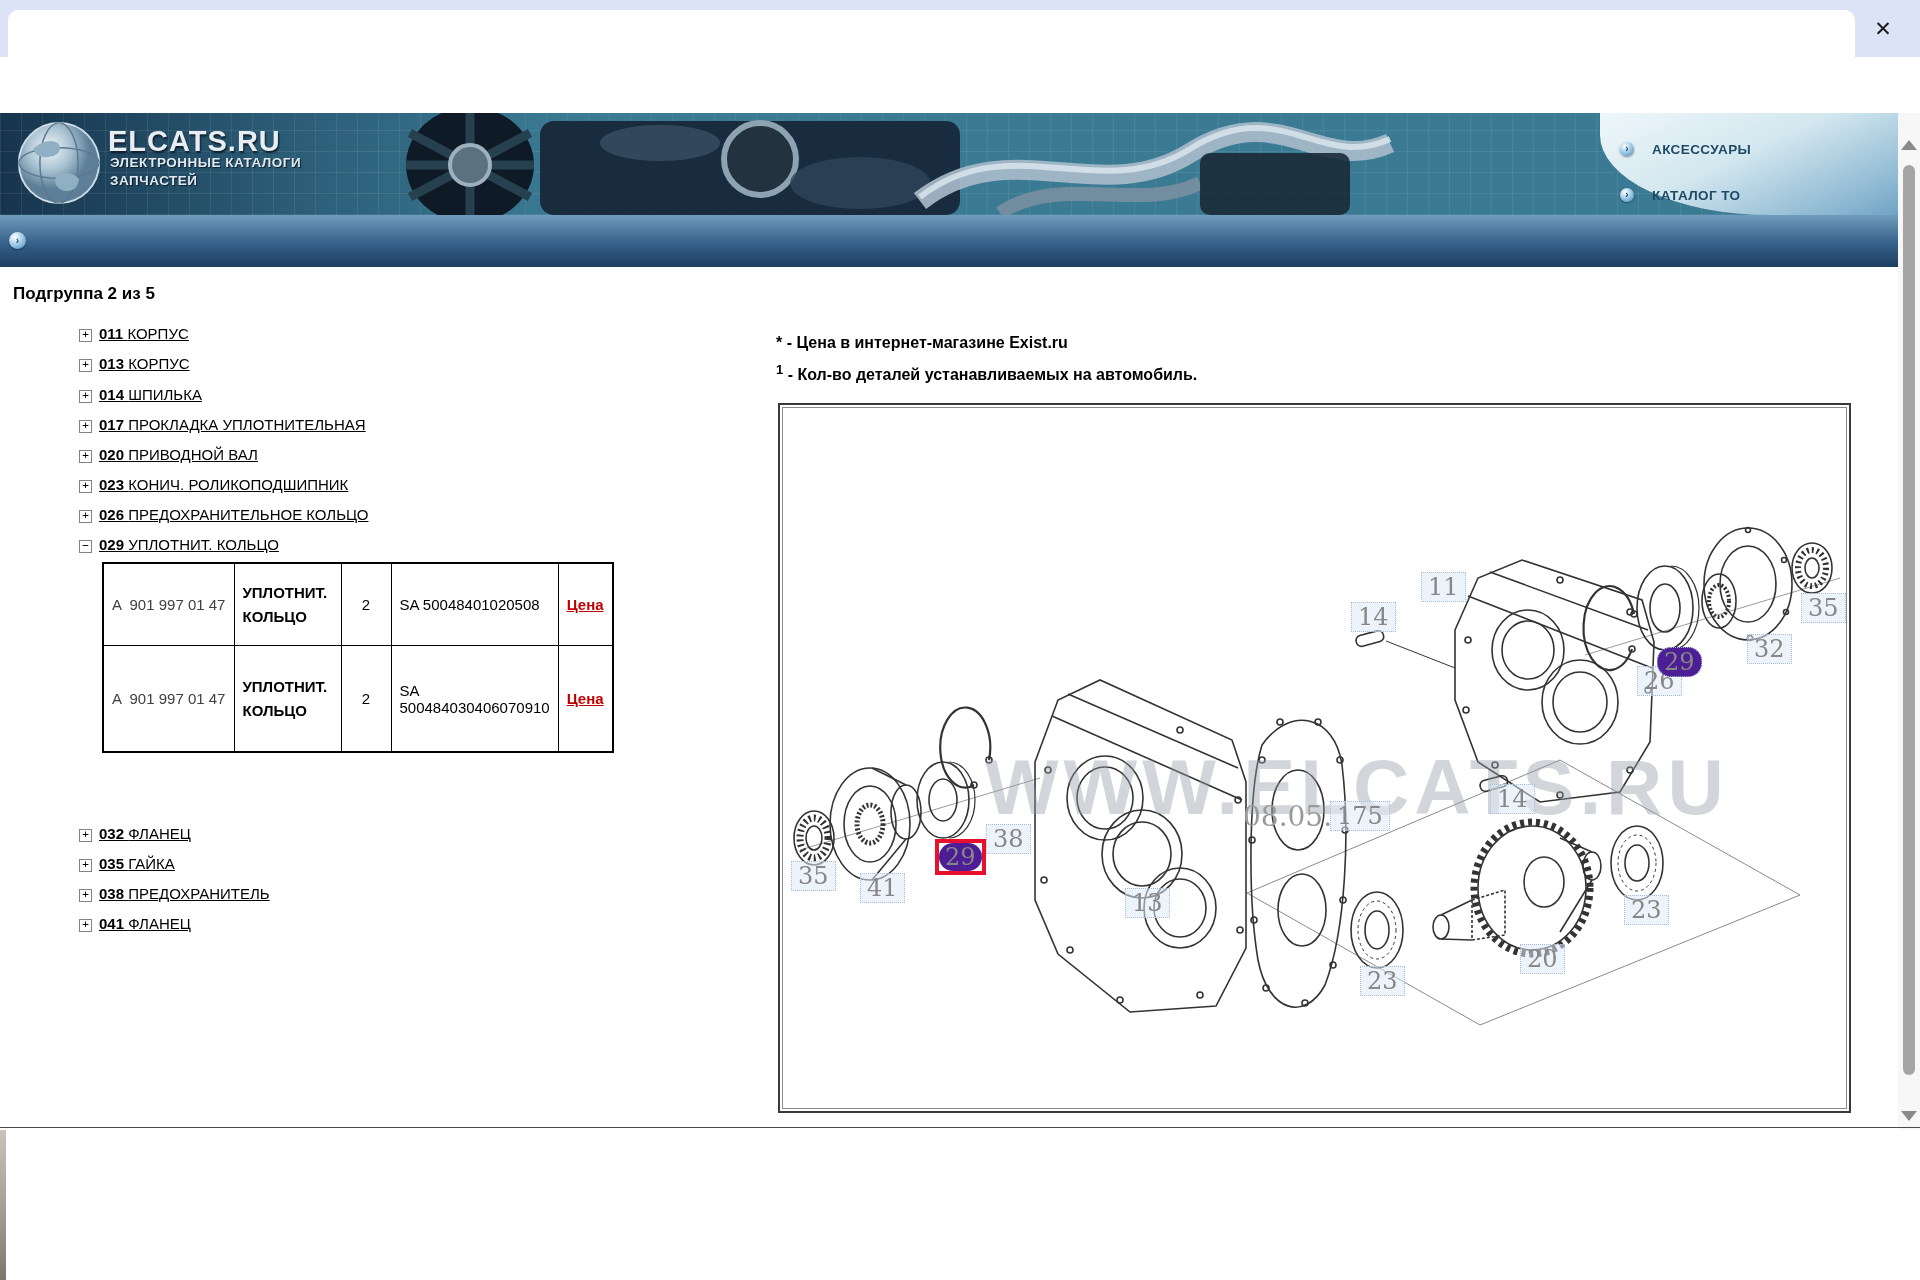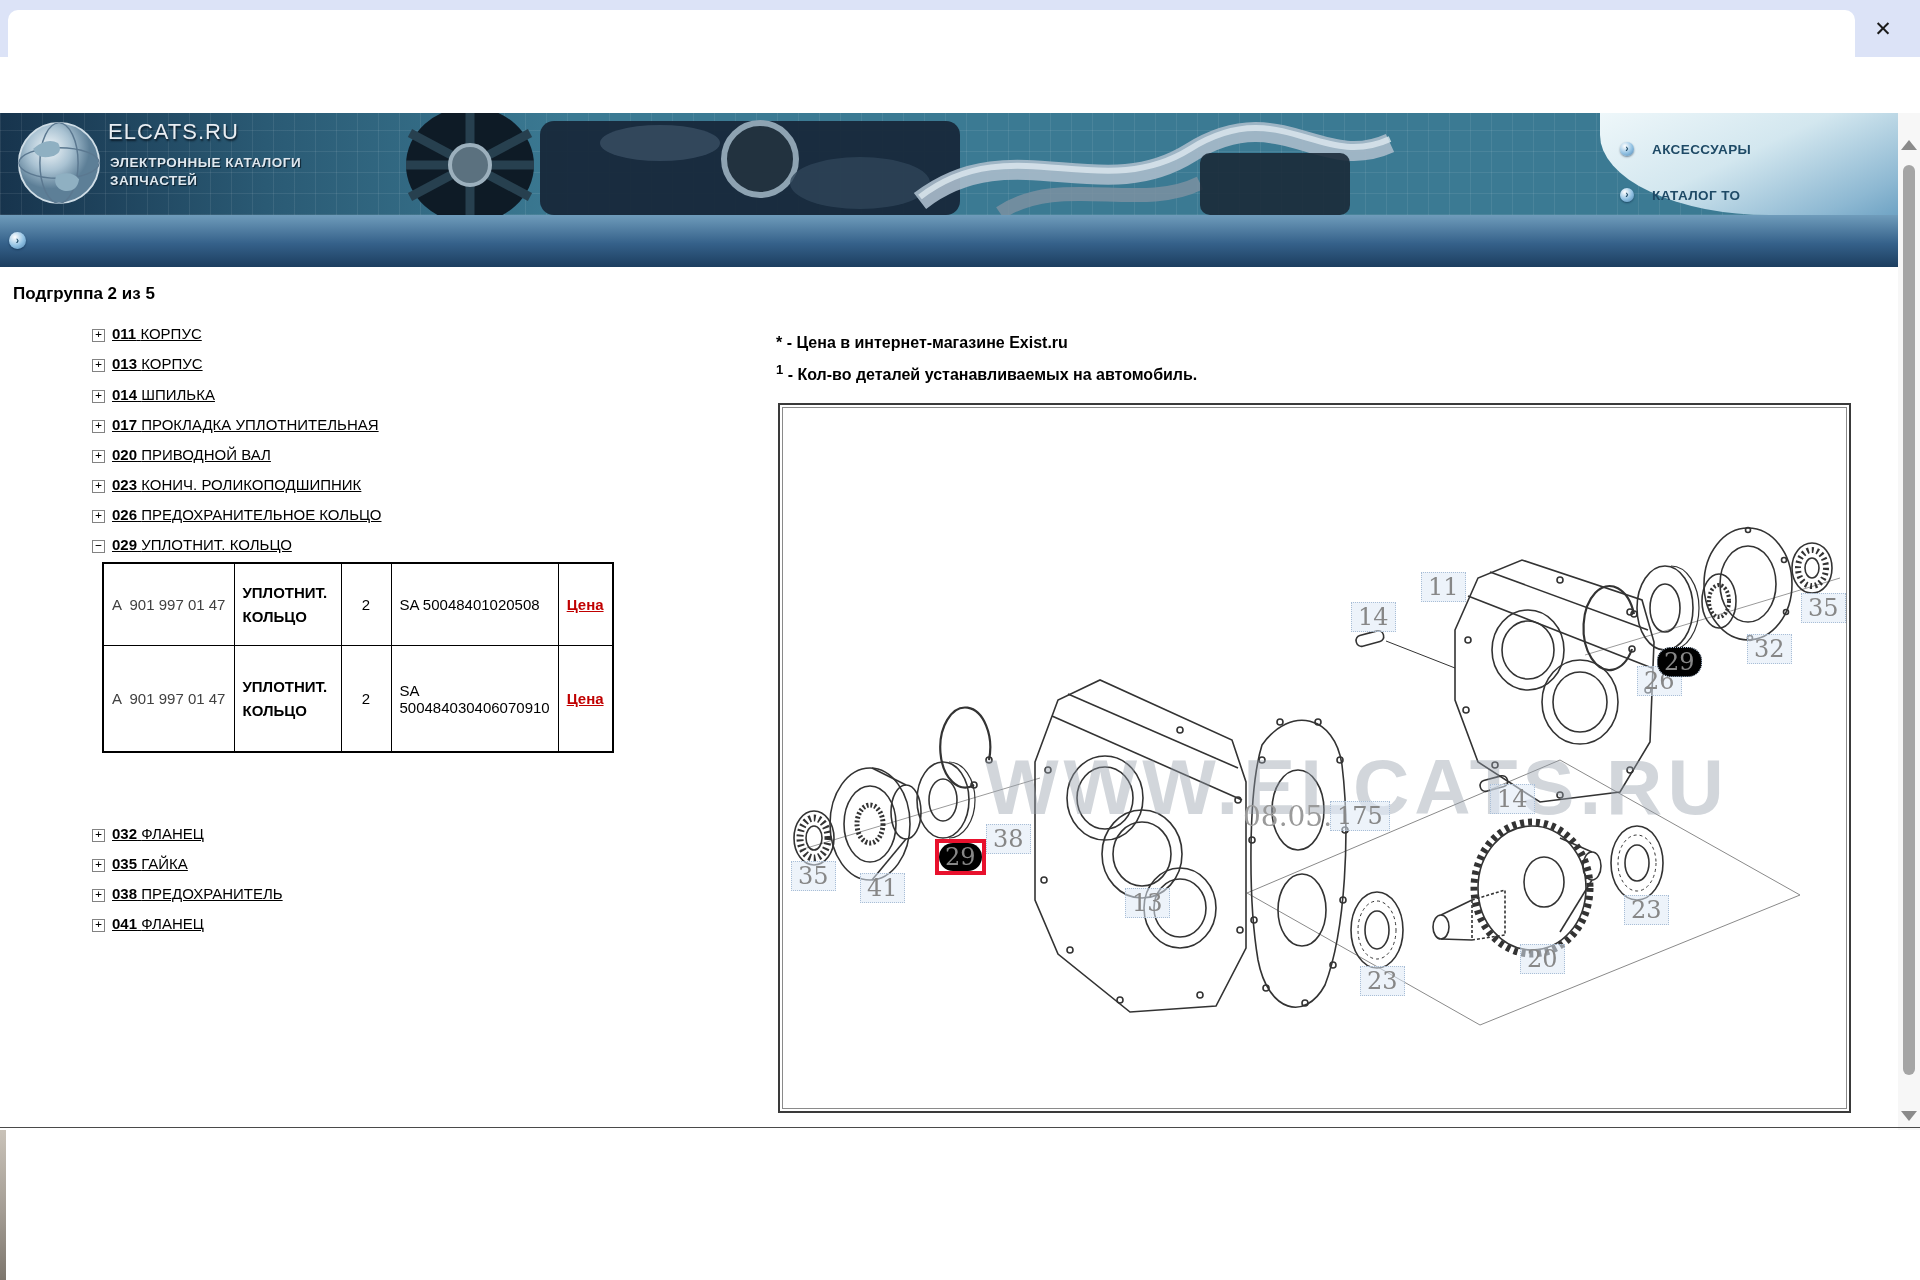--- a/index.html
+++ b/index.html
@@ -31,40 +31,40 @@
   .menu-dots{left:1872px;top:78px;width:20px;height:32px;color:#333;
        font-size:19px;line-height:32px;text-align:center;}
 
   
   .banner{left:0;top:113px;width:1898px;height:102px;overflow:hidden;
       background:linear-gradient(90deg,#17344d 0%,#2a5a74 14%,#3b7a93 30%,#3b7a93 100%);}
   .banner .grid{position:absolute;left:0;top:0;width:100%;height:100%;
       background-image:repeating-linear-gradient(0deg,rgba(255,255,255,.08) 0 1px,transparent 1px 21px),
                        repeating-linear-gradient(90deg,rgba(255,255,255,.08) 0 1px,transparent 1px 21px);}
   .logo-globe{left:16px;top:6px;width:86px;height:88px;}
-  .logo-title{left:108px;top:6px;font-size:22px;font-weight:normal;color:#e8edf2;
+  .logo-title{left:108px;top:12px;font-size:29px;font-weight:bold;color:#e8edf2;
       letter-spacing:1px;text-shadow:1px 2px 2px #0b1c29;}
   .logo-sub{left:110px;font-size:13.5px;font-weight:bold;color:#dfe8ef;
       letter-spacing:.5px;text-shadow:1px 1px 1px #0b1c29;}
   .ban-panel{left:1600px;top:0;width:298px;height:102px;
       background:linear-gradient(155deg,#eef7fa 0%,#d3e7ef 45%,#8db8d2 85%,#6fa3c4 100%);
       border-bottom-left-radius:170px 80px;}
   .ban-item{position:absolute;font-size:13.5px;font-weight:bold;color:#1e4a66;
       letter-spacing:.4px;cursor:pointer;}
   .ball{position:absolute;width:14px;height:14px;border-radius:50%;
       background:radial-gradient(circle at 35% 30%,#ffffff,#8fc0e2 55%,#4f82ac);
       box-shadow:0 1px 2px rgba(0,30,60,.5);color:#1e4a66;font-size:10px;
       line-height:14px;text-align:center;font-weight:bold;}
   .substrip{left:0;top:215px;width:1898px;height:52px;
       background:linear-gradient(180deg,#6f9cbb 0%,#35618a 55%,#1c3e5f 100%);}
 
   
   .pagebg{left:0;top:267px;width:1898px;height:860px;background:#fff;}
   .heading{left:13px;top:284px;font-size:17px;font-weight:bold;color:#000;}
-  .tree-row{position:absolute;left:66px;height:22px;line-height:22px;
+  .tree-row{position:absolute;left:53px;height:22px;line-height:22px;
       white-space:nowrap;font-size:15px;padding-left:26px;}
   .tbox{display:inline-block;width:11px;height:11px;border:1px solid #828282;
       background:#fff;color:#000;font-size:11px;line-height:10px;text-align:center;
       vertical-align:middle;margin-right:7px;font-family:"DejaVu Sans Mono",monospace;}
   .tlink{color:#000;text-decoration:underline;cursor:pointer;}
   .tlink b{font-weight:bold;}
 
   table.parts{position:absolute;left:102px;top:562px;border-collapse:collapse;
       border:2px solid #000;font-size:15px;color:#000;table-layout:fixed;}
   table.parts th,table.parts td{border:1px solid #000;padding:4px 8px;
@@ -90,21 +90,21 @@
       border:1px solid #8a8a8a;background:#fff;}
   .dsvg{left:778px;top:403px;width:1073px;height:710px;}
   .wmark{left:985px;top:742px;width:760px;font-size:78px;font-weight:bold;
       color:rgba(148,158,170,.42);letter-spacing:5px;white-space:nowrap;
       font-family:"Liberation Sans",sans-serif;}
   .dstamp{left:1243px;top:800px;font-size:28px;color:#9a9a9a;
       font-family:"DejaVu Serif",serif;}
   .dlabel{position:absolute;font-family:"DejaVu Serif",serif;font-size:24px;
       color:#878787;line-height:26px;padding:1px 6px;
       border:1px dotted #a9bed6;background:rgba(222,233,246,.55);}
-  .dlabel.blue{background:#000000;border-radius:14px;}
+  .dlabel.blue{background:#4c1d95;border-radius:14px;}
   .red-frame{position:absolute;border:4px solid #e8112d;padding:0;}
   .red-frame .dlabel{position:static;display:block;border:none;}
 
   
   .sb-track{left:1898px;top:113px;width:22px;height:1017px;background:#f7f7f7;}
   .sb-arrow{position:absolute;left:3px;width:0;height:0;
       border-left:8px solid transparent;border-right:8px solid transparent;}
   .sb-up{top:27px;border-bottom:10px solid #8a8a8a;}
   .sb-down{top:998px;border-top:10px solid #8a8a8a;}
   .sb-thumb{position:absolute;left:5px;top:52px;width:12px;height:910px;

